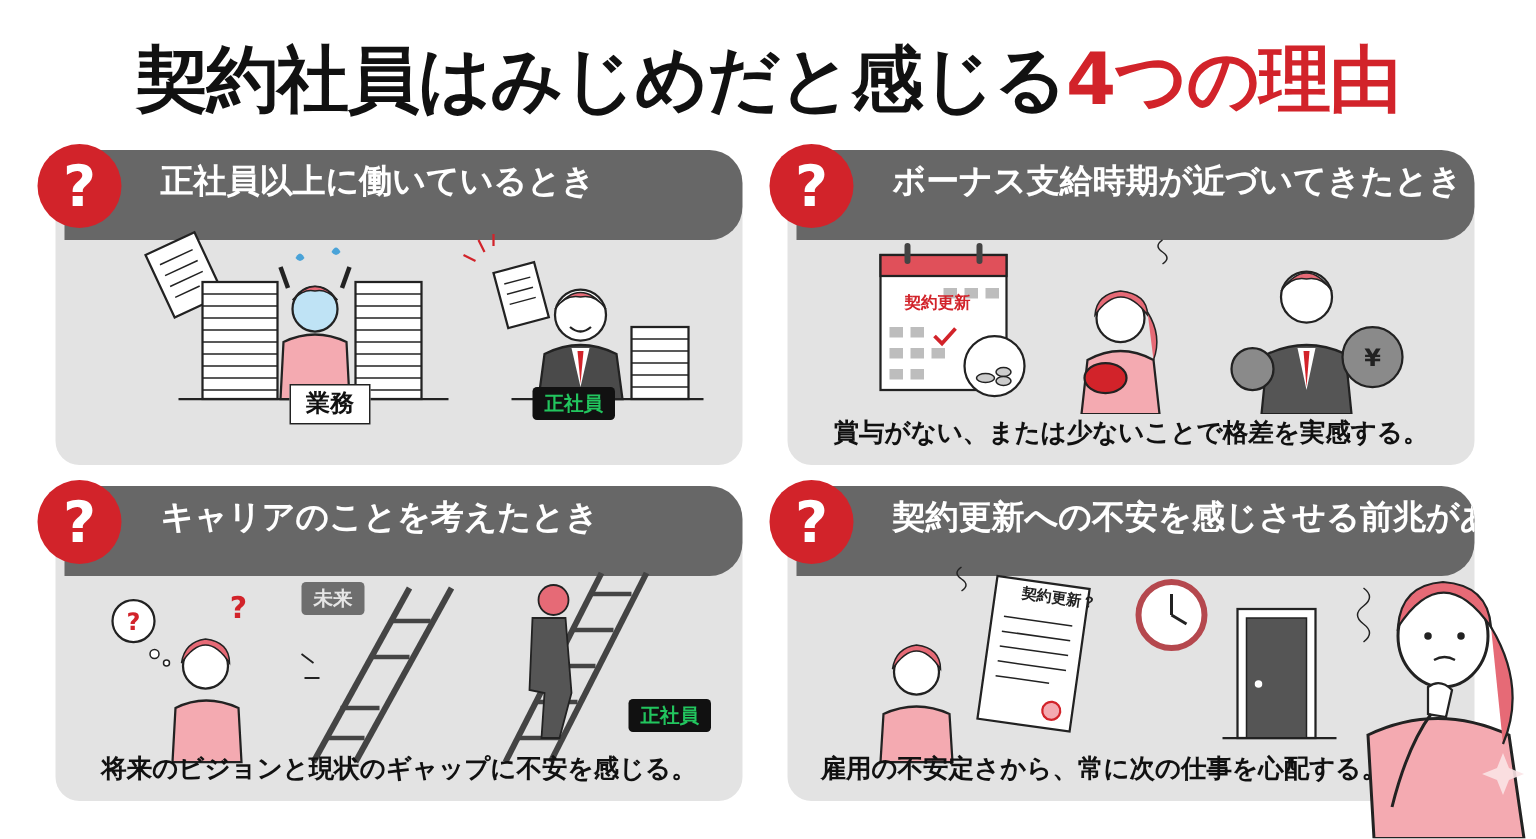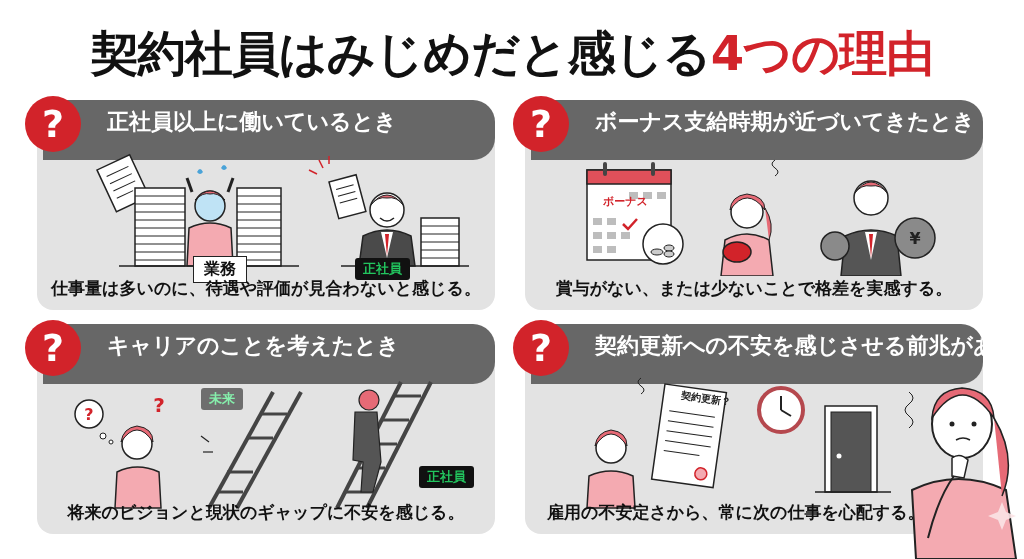--- a/index.html
+++ b/index.html
@@ -32,21 +32,21 @@
       position: absolute; left: 12px; right: 0; bottom: 10px; text-align: center;
       font-weight: 700; font-size: 17px; color: #111; white-space: nowrap;
     }
     .card .art { position: absolute; left: 12px; right: 0; top: 48px; height: 128px; }
 
     .tag-dark {
       position: absolute; background: #111; color: #22c55e; font-weight: 700; font-size: 13px;
       padding: 2px 8px; border-radius: 3px; white-space: nowrap;
     }
     .tag-gray {
-      position: absolute; background: #6e6e6e; color: #86efac; font-weight: 700; font-size: 13px;
+      position: absolute; background: #6e6e6e; color: #e5e5e5; font-weight: 700; font-size: 13px;
       padding: 2px 8px; border-radius: 3px; white-space: nowrap;
     }
     .tag-outline {
       position: absolute; background: #fff; color: #111; font-weight: 700; font-size: 16px;
       padding: 2px 10px; border: 1.5px solid #222; white-space: nowrap;
     }
 
     #c1 { left: 25px; top: 100px; }
     #c2 { left: 513px; top: 100px; }
     #c3 { left: 25px; top: 324px; }
@@ -139,21 +139,20 @@
           <line x1="384" y1="86" x2="422" y2="86"></line>
           <line x1="384" y1="94" x2="422" y2="94"></line>
           <line x1="384" y1="102" x2="422" y2="102"></line>
           <line x1="384" y1="110" x2="422" y2="110"></line>
         </g>
       <line x1="304" y1="118" x2="432" y2="118" stroke="#222" stroke-width="1.5"></line>
     </svg>
     <span class="tag-outline" style="left:156px;top:108px;">業務</span>
     <span class="tag-dark" style="left:318px;top:110px;">正社員</span>
   </div>
-  <div class="caption">仕事量は多いのに、待遇や評価が見合わないと感じる。</div>
 </div>
 
 <div class="card" id="c2">
   <div class="body"></div>
   <div class="header">ボーナス支給時期が近づいてきたとき</div>
   <div class="badge">?</div>
   <div class="art">
     <svg width="458" height="128" viewBox="0 0 458 128">
       <g>
         <rect x="62" y="22" width="84" height="90" fill="#fff" stroke="#222" stroke-width="1.5"></rect>
@@ -190,21 +189,21 @@
         <path d="M316 128 L320 88 Q346 76 372 88 L376 128 Z" fill="#555" stroke="#222" stroke-width="1.5"></path>
         <path d="M340 84 L346 112 L352 84 Z" fill="#fff"></path>
           <path d="M344 86 L346 110 L348 86 Z" fill="#d2232a"></path>
         <circle cx="346" cy="50" r="17" fill="#fff" stroke="#222" stroke-width="1.5"></circle>
         <path d="M329 46 Q346 22 363 46 Q356 36 346 38 Q336 36 329 46 Z" fill="#e66a76" stroke="#222"></path>
         <circle cx="310" cy="98" r="14" fill="#8a8a8a" stroke="#222" stroke-width="1.5"></circle>
         <circle cx="390" cy="90" r="20" fill="#8a8a8a" stroke="#222" stroke-width="1.5"></circle>
         <text x="390" y="96" text-anchor="middle" font-size="16" font-weight="700" fill="#222" font-family="DejaVu Sans, sans-serif">¥</text>
       </g>
     </svg>
-    <span style="position:absolute;left:78px;top:46px;font-size:11px;font-weight:700;color:#d2232a;">ボーナス</span>
+    <span style="position:absolute;left:78px;top:46px;font-size:11px;font-weight:700;color:#d2232a;">契約更新</span>
   </div>
   <div class="caption">賞与がない、または少ないことで格差を実感する。</div>
 </div>
 
 <div class="card" id="c3">
   <div class="body"></div>
   <div class="header">キャリアのことを考えたとき</div>
   <div class="badge">?</div>
   <div class="art">
     <svg width="458" height="140" viewBox="0 0 458 140">

